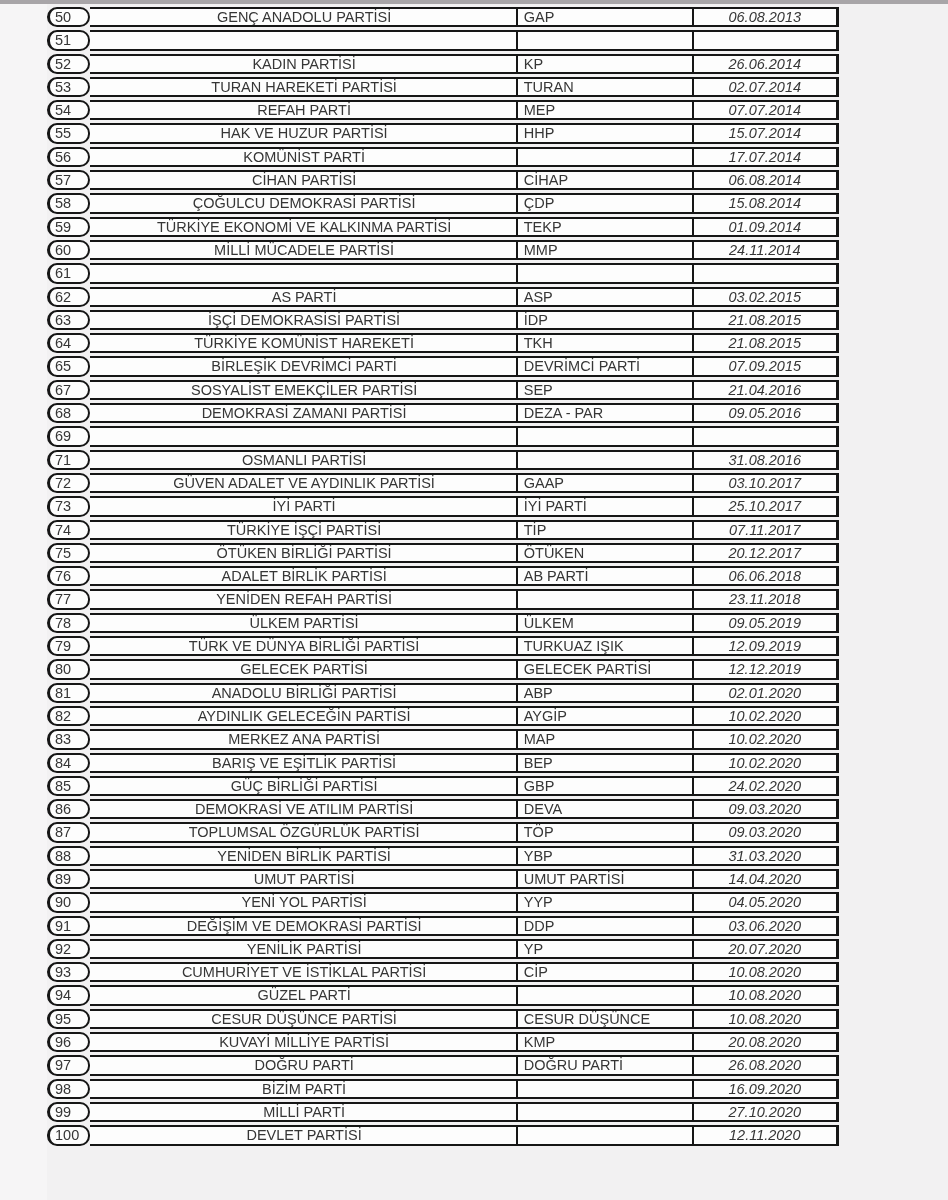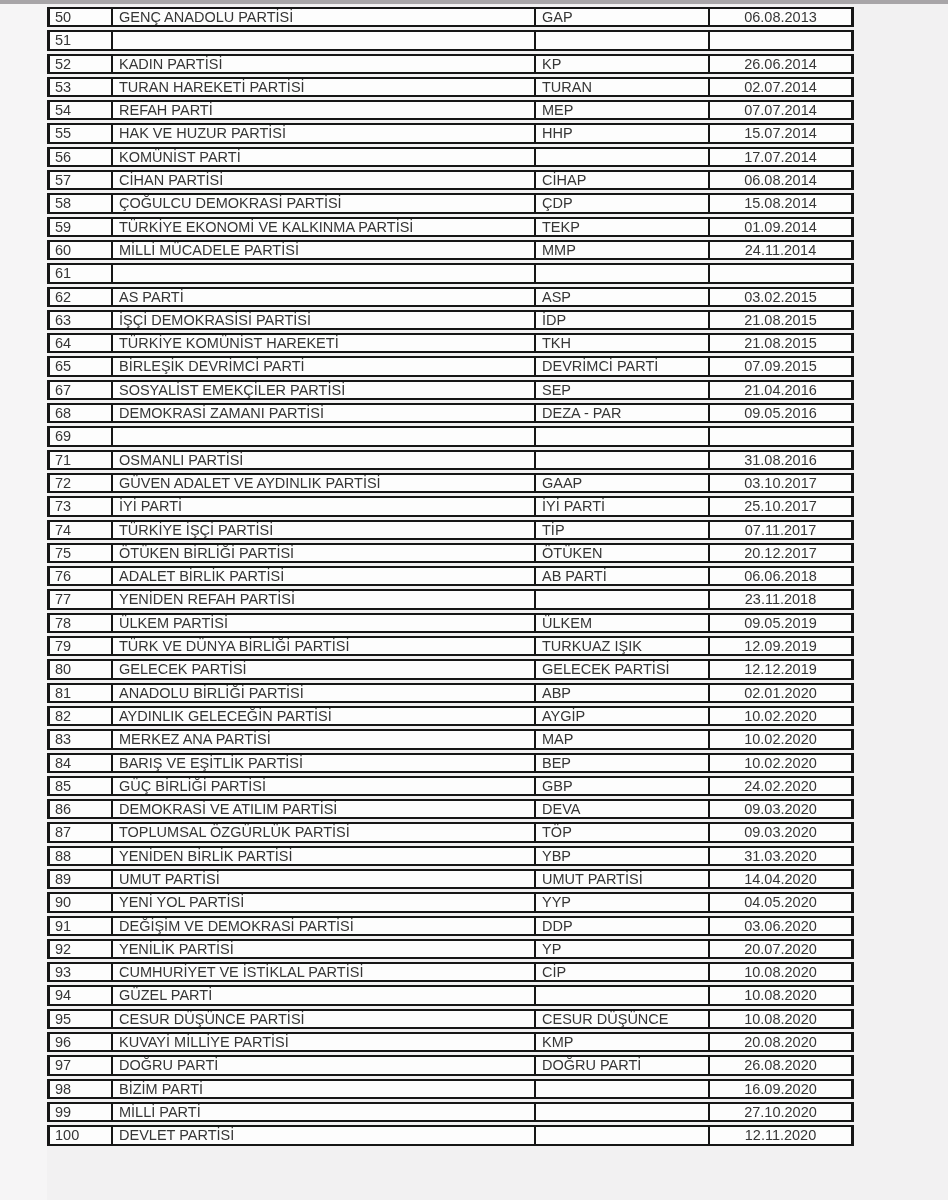--- a/index.html
+++ b/index.html
@@ -41,29 +41,31 @@
     line-height:16.3px;
     font-size:14.5px;
     color:var(--text);
     white-space:nowrap;
     overflow:hidden;
     padding:0 4px;
     vertical-align:middle;
   }
   td.c-no{
     border-left:3px solid var(--border);
-    width:66px;
+    width:43px;
     padding-left:5px;
-  }
-  td.c-name{width:423px;padding-left:6px;}
+    border-radius:10px;
+  }
+  td.c-name{width:423px;padding-left:6px;text-align:center;}
   td.c-abbr{width:174px;padding-left:6px;}
   td.c-date{
     width:144px;
     border-right:3px solid var(--border);
     text-align:center;
+    font-style:italic;
   }
 </style>
 </head>
 <body>
 
 <div class="top-strip"></div>
 <div class="left-margin"></div>
 
 <div class="table-wrap">
   <table>

